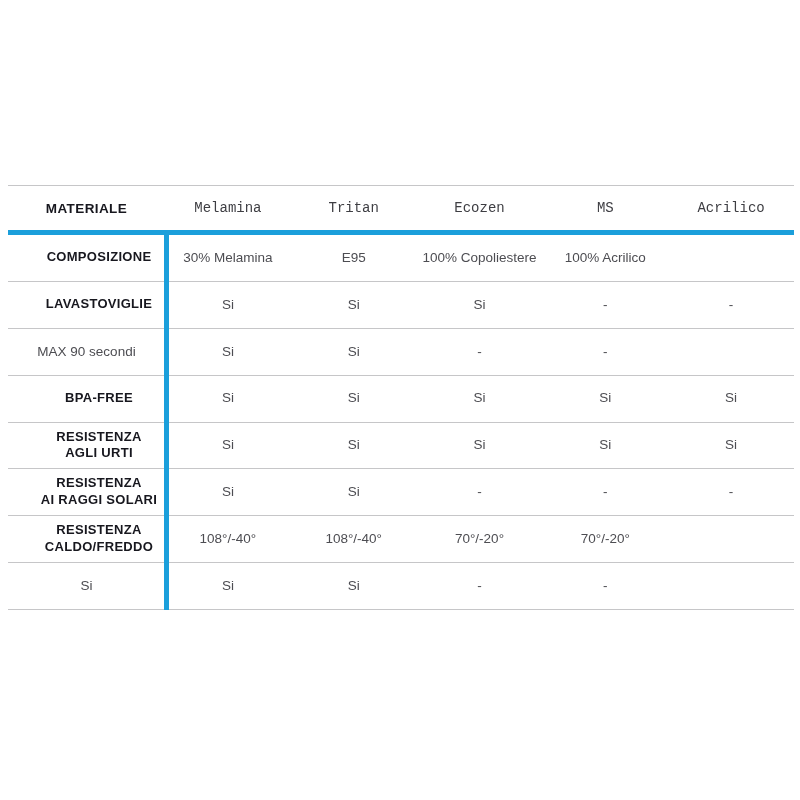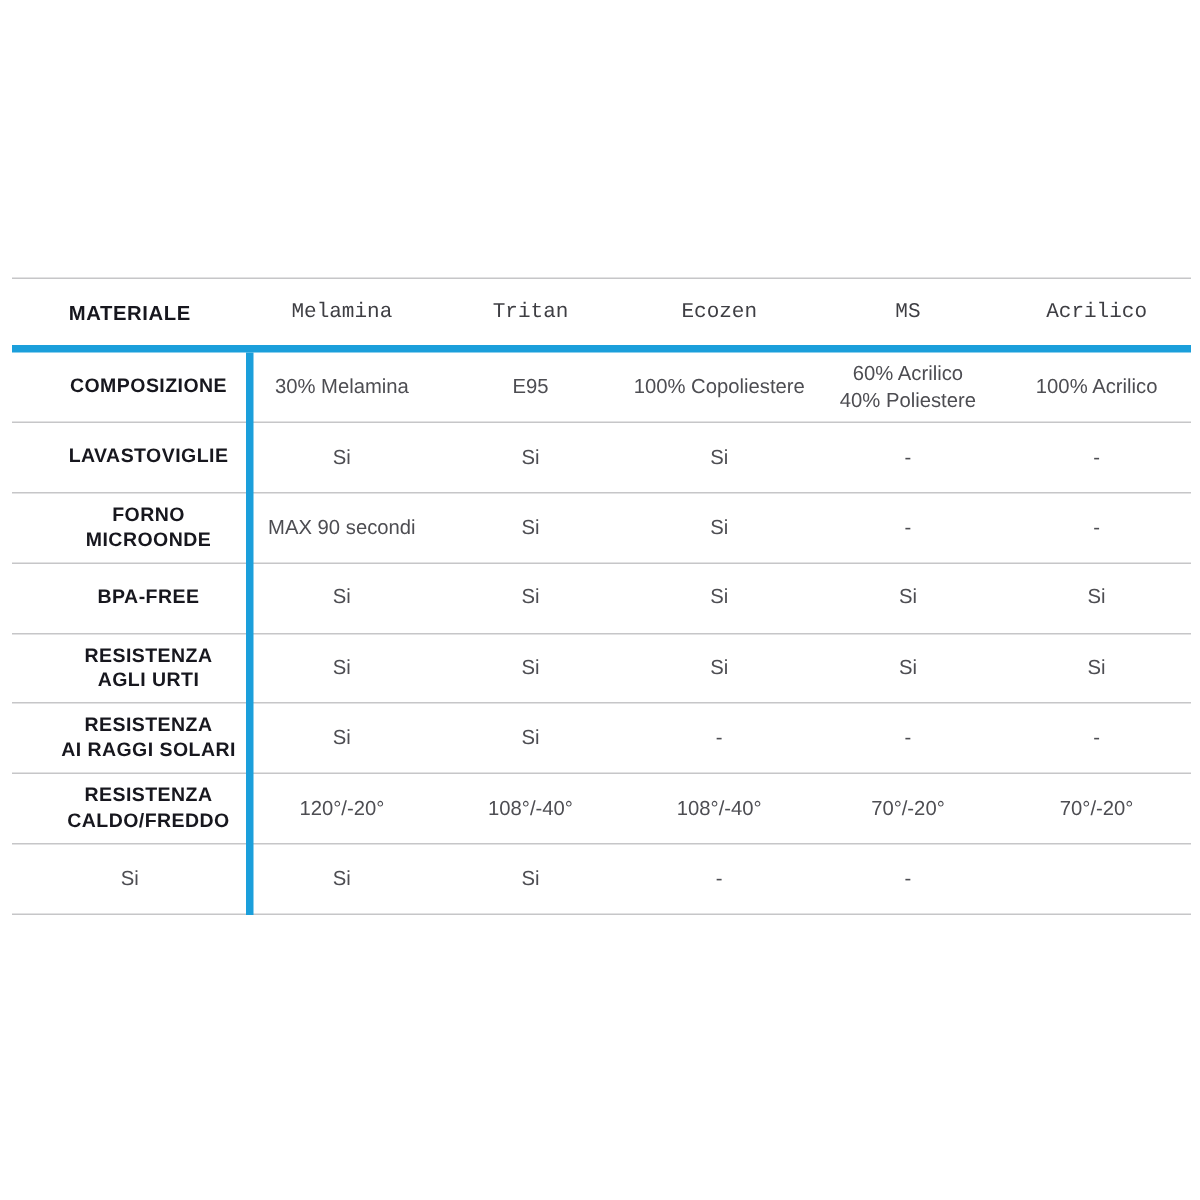--- a/index.html
+++ b/index.html
@@ -115,36 +115,33 @@
     <div class="blue-hr"></div>
 
     <div class="table-body">
       <div class="v-divider"></div>
 
       <div class="grid-row body-row">
         <div class="cell row-label">COMPOSIZIONE</div>
         <div class="cell value">30% Melamina</div>
         <div class="cell value">E95</div>
         <div class="cell value">100% Copoliestere</div>
-        <div class="cell value">60% Acrilico
-40% Poliestere</div>
         <div class="cell value">100% Acrilico</div>
       </div>
 
       <div class="grid-row body-row">
         <div class="cell row-label">LAVASTOVIGLIE</div>
         <div class="cell value">Si</div>
         <div class="cell value">Si</div>
         <div class="cell value">Si</div>
         <div class="cell value">-</div>
         <div class="cell value">-</div>
       </div>
 
       <div class="grid-row body-row">
-        <div class="cell row-label">FORNO MICROONDE</div>
         <div class="cell value">MAX 90 secondi</div>
         <div class="cell value">Si</div>
         <div class="cell value">Si</div>
         <div class="cell value">-</div>
         <div class="cell value">-</div>
       </div>
 
       <div class="grid-row body-row">
         <div class="cell row-label">BPA-FREE</div>
         <div class="cell value">Si</div>
@@ -170,21 +167,20 @@
         <div class="cell value">Si</div>
         <div class="cell value">Si</div>
         <div class="cell value">-</div>
         <div class="cell value">-</div>
         <div class="cell value">-</div>
       </div>
 
       <div class="grid-row body-row">
         <div class="cell row-label">RESISTENZA
 CALDO/FREDDO</div>
-        <div class="cell value">120°/-20°</div>
         <div class="cell value">108°/-40°</div>
         <div class="cell value">108°/-40°</div>
         <div class="cell value">70°/-20°</div>
         <div class="cell value">70°/-20°</div>
       </div>
 
       <div class="grid-row body-row">
         <div class="cell value">Si</div>
         <div class="cell value">Si</div>
         <div class="cell value">Si</div>

